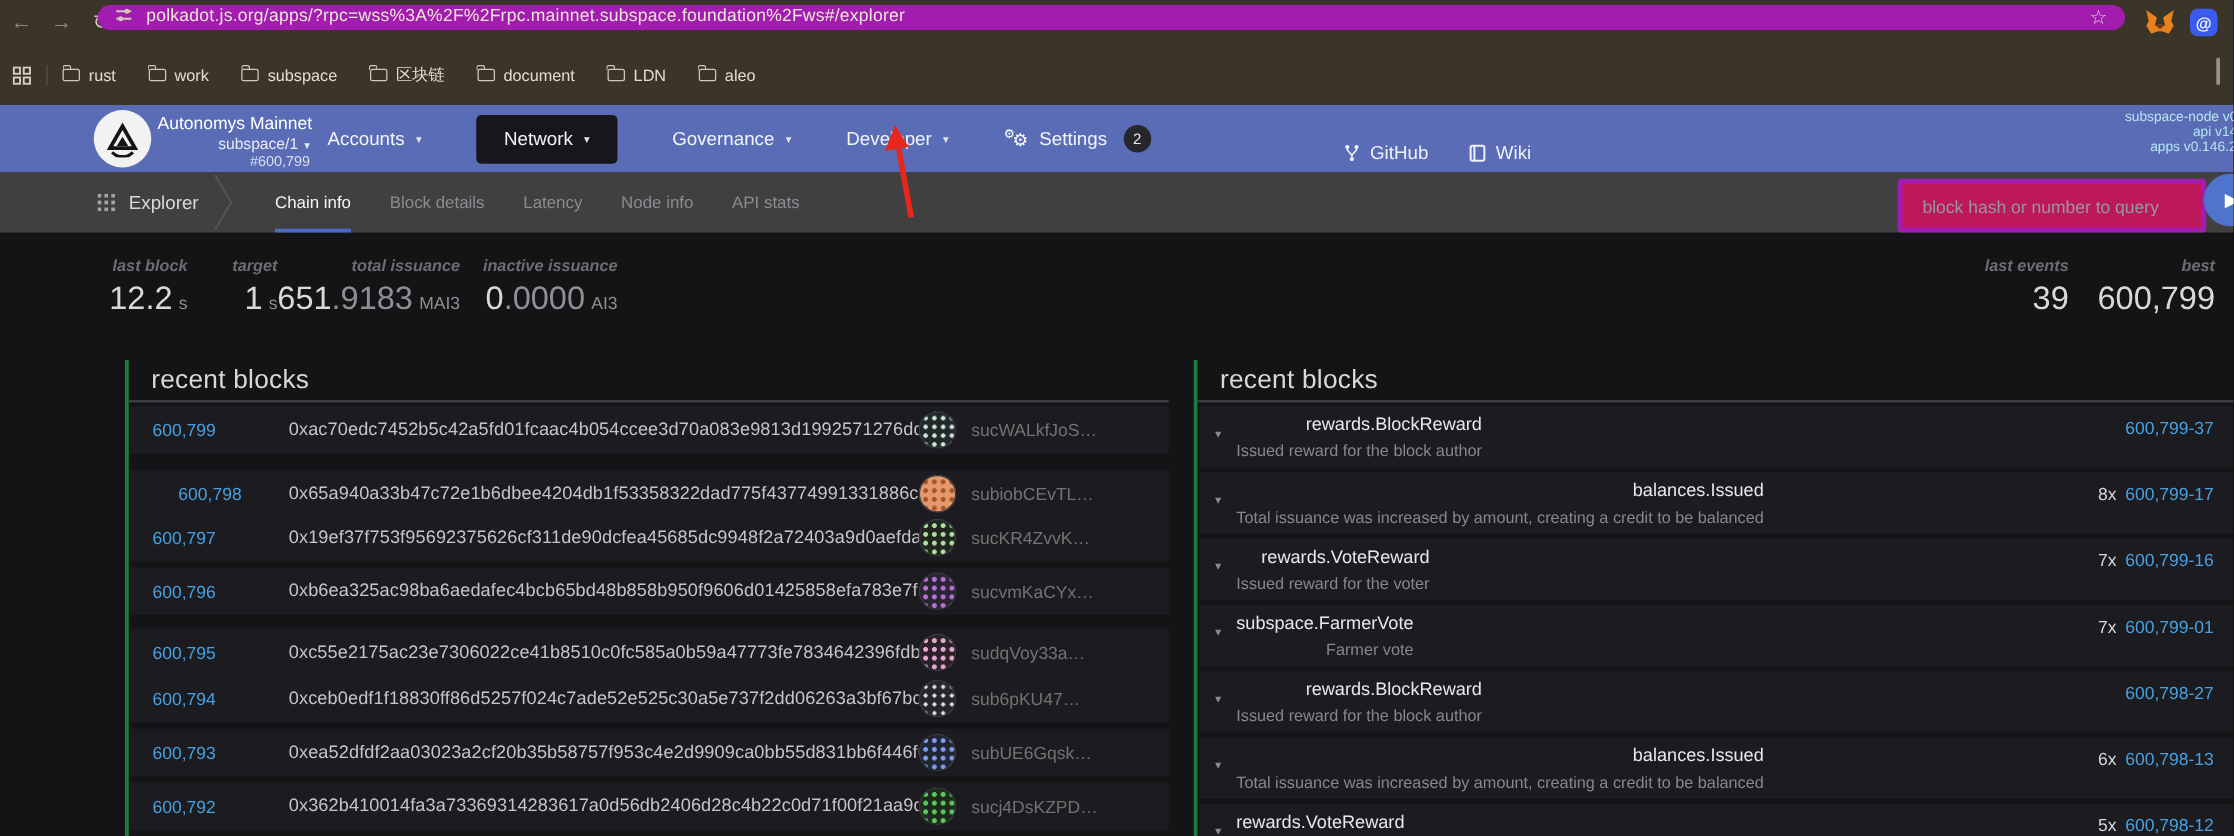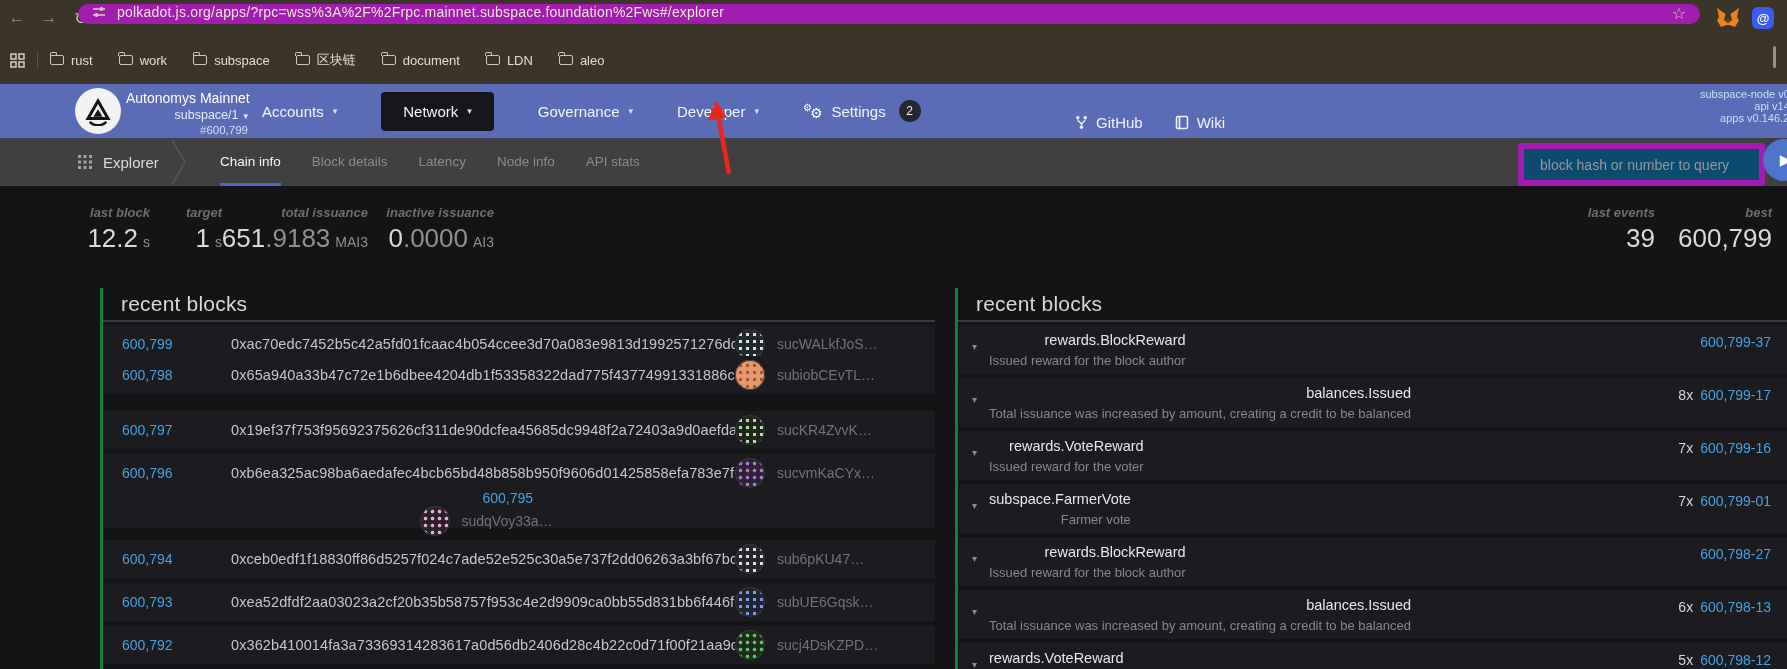--- a/index.html
+++ b/index.html
@@ -54,21 +54,21 @@
   .hlink { display:flex; align-items:center; gap:8px; color:#eef1fb; font-size:15px; }
   .versions { position:absolute; right:-12px; top:4px; width:240px; text-align:right; font-size:11px; line-height:12px; color:#b5e6f2; }
 
   
   .tabbar { position:absolute; left:0; top:138px; width:100%; height:48px; background:#404040; }
   .appsec { position:absolute; left:78px; top:0; height:48px; display:flex; align-items:center; gap:11px; color:#dadade; font-size:15px; }
   .chevsep { position:absolute; left:170px; top:0; }
   .tabs { position:absolute; left:220px; top:0; height:48px; display:flex; gap:31px; }
   .tab { height:48px; line-height:48px; font-size:13.5px; color:#8b8b91; cursor:default; white-space:nowrap; }
   .tab.active { color:#f4f4f6; box-shadow:inset 0 -3px 0 #4c68c8; }
-  .query { position:absolute; left:1518px; top:143px; width:247px; height:43px; background:#0c4a6e; border:6px solid #a21caf; border-radius:3px; color:#ddd; font-size:14px; padding-left:16px; font-family:"Liberation Sans", sans-serif; }
+  .query { position:absolute; left:1518px; top:143px; width:247px; height:43px; background:#be185d; border:4px solid #a21caf; border-radius:3px; color:#ddd; font-size:14px; padding-left:16px; font-family:"Liberation Sans", sans-serif; }
   .query::placeholder { color:#97979c; }
   .playbtn { position:absolute; left:1763px; top:139px; width:42px; height:42px; border-radius:50%; background:#4e74cc; color:#fff; display:flex; align-items:center; justify-content:center; font-size:15px; }
   .i-play::before { content:"▶"; margin-left:3px; }
 
   
   .stat { position:absolute; top:205px; text-align:right; }
   .slabel { font-size:13px; font-weight:bold; color:#6d6d72; white-space:nowrap;font-style:italic; }
   .sval { margin-top:3px; font-size:26px; color:#d9d9db; white-space:nowrap; }
   .sval .dim { color:#8f8f94; }
   .sval .unit { font-size:14px; color:#8f8f94; margin-left:5px; }
@@ -319,21 +319,21 @@
         <div class="ptitle">recent blocks</div>
       </div>
     <div class="prow brow" style="top:37px;">
       <a class="bnum">600,799</a>
       <div class="bhash">0xac70edc7452b5c42a5fd01fcaac4b054ccee3d70a083e9813d1992571276ddc6</div>
       <div class="bauthor">
           <span class="identicon ic0"></span>
           <span class="bname">sucWALkfJoS…</span>
         </div>
     </div>
-    <div class="prow brow" style="top:68px;">
+    <div class="prow brow" style="top:88px;text-align:center;">
       <a class="bnum">600,798</a>
       <div class="bhash">0x65a940a33b47c72e1b6dbee4204db1f53358322dad775f43774991331886c62f</div>
       <div class="bauthor">
           <span class="identicon ic1"></span>
           <span class="bname">subiobCEvTL…</span>
         </div>
     </div>
     <div class="prow brow" style="top:123px;">
       <a class="bnum">600,797</a>
       <div class="bhash">0x19ef37f753f95692375626cf311de90dcfea45685dc9948f2a72403a9d0aefda</div>
@@ -343,21 +343,21 @@
         </div>
     </div>
     <div class="prow brow" style="top:166px;">
       <a class="bnum">600,796</a>
       <div class="bhash">0xb6ea325ac98ba6aedafec4bcb65bd48b858b950f9606d01425858efa783e7f11</div>
       <div class="bauthor">
           <span class="identicon ic3"></span>
           <span class="bname">sucvmKaCYx…</span>
         </div>
     </div>
-    <div class="prow brow" style="top:202px;flex-direction:column;">
+    <div class="prow brow" style="top:215px;">
       <a class="bnum">600,795</a>
       <div class="bhash">0xc55e2175ac23e7306022ce41b8510c0fc585a0b59a47773fe7834642396fdb2b</div>
       <div class="bauthor">
           <span class="identicon ic4"></span>
           <span class="bname">sudqVoy33a…</span>
         </div>
     </div>
     <div class="prow brow" style="top:252px;">
       <a class="bnum">600,794</a>
       <div class="bhash">0xceb0edf1f18830ff86d5257f024c7ade52e525c30a5e737f2dd06263a3bf67bc</div>

